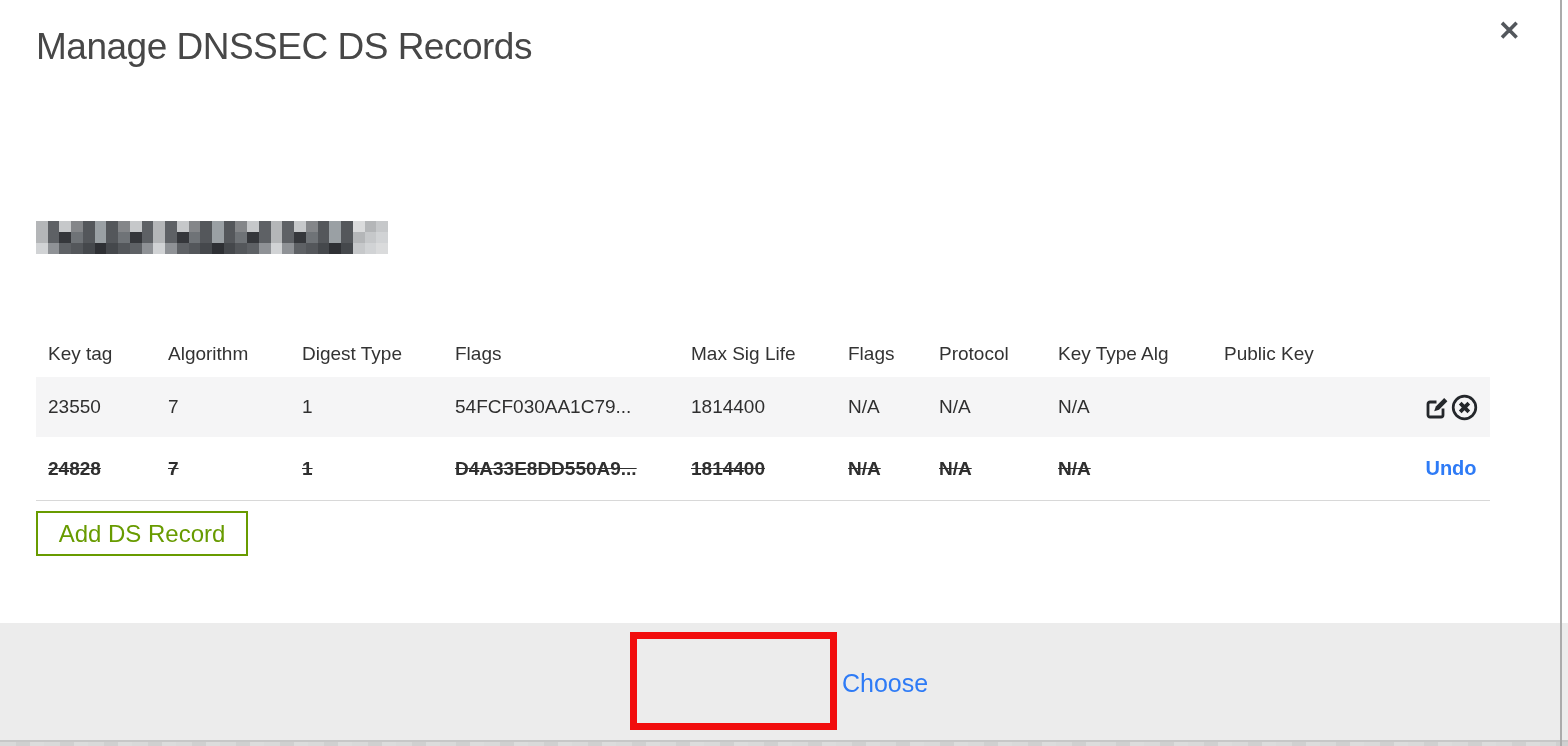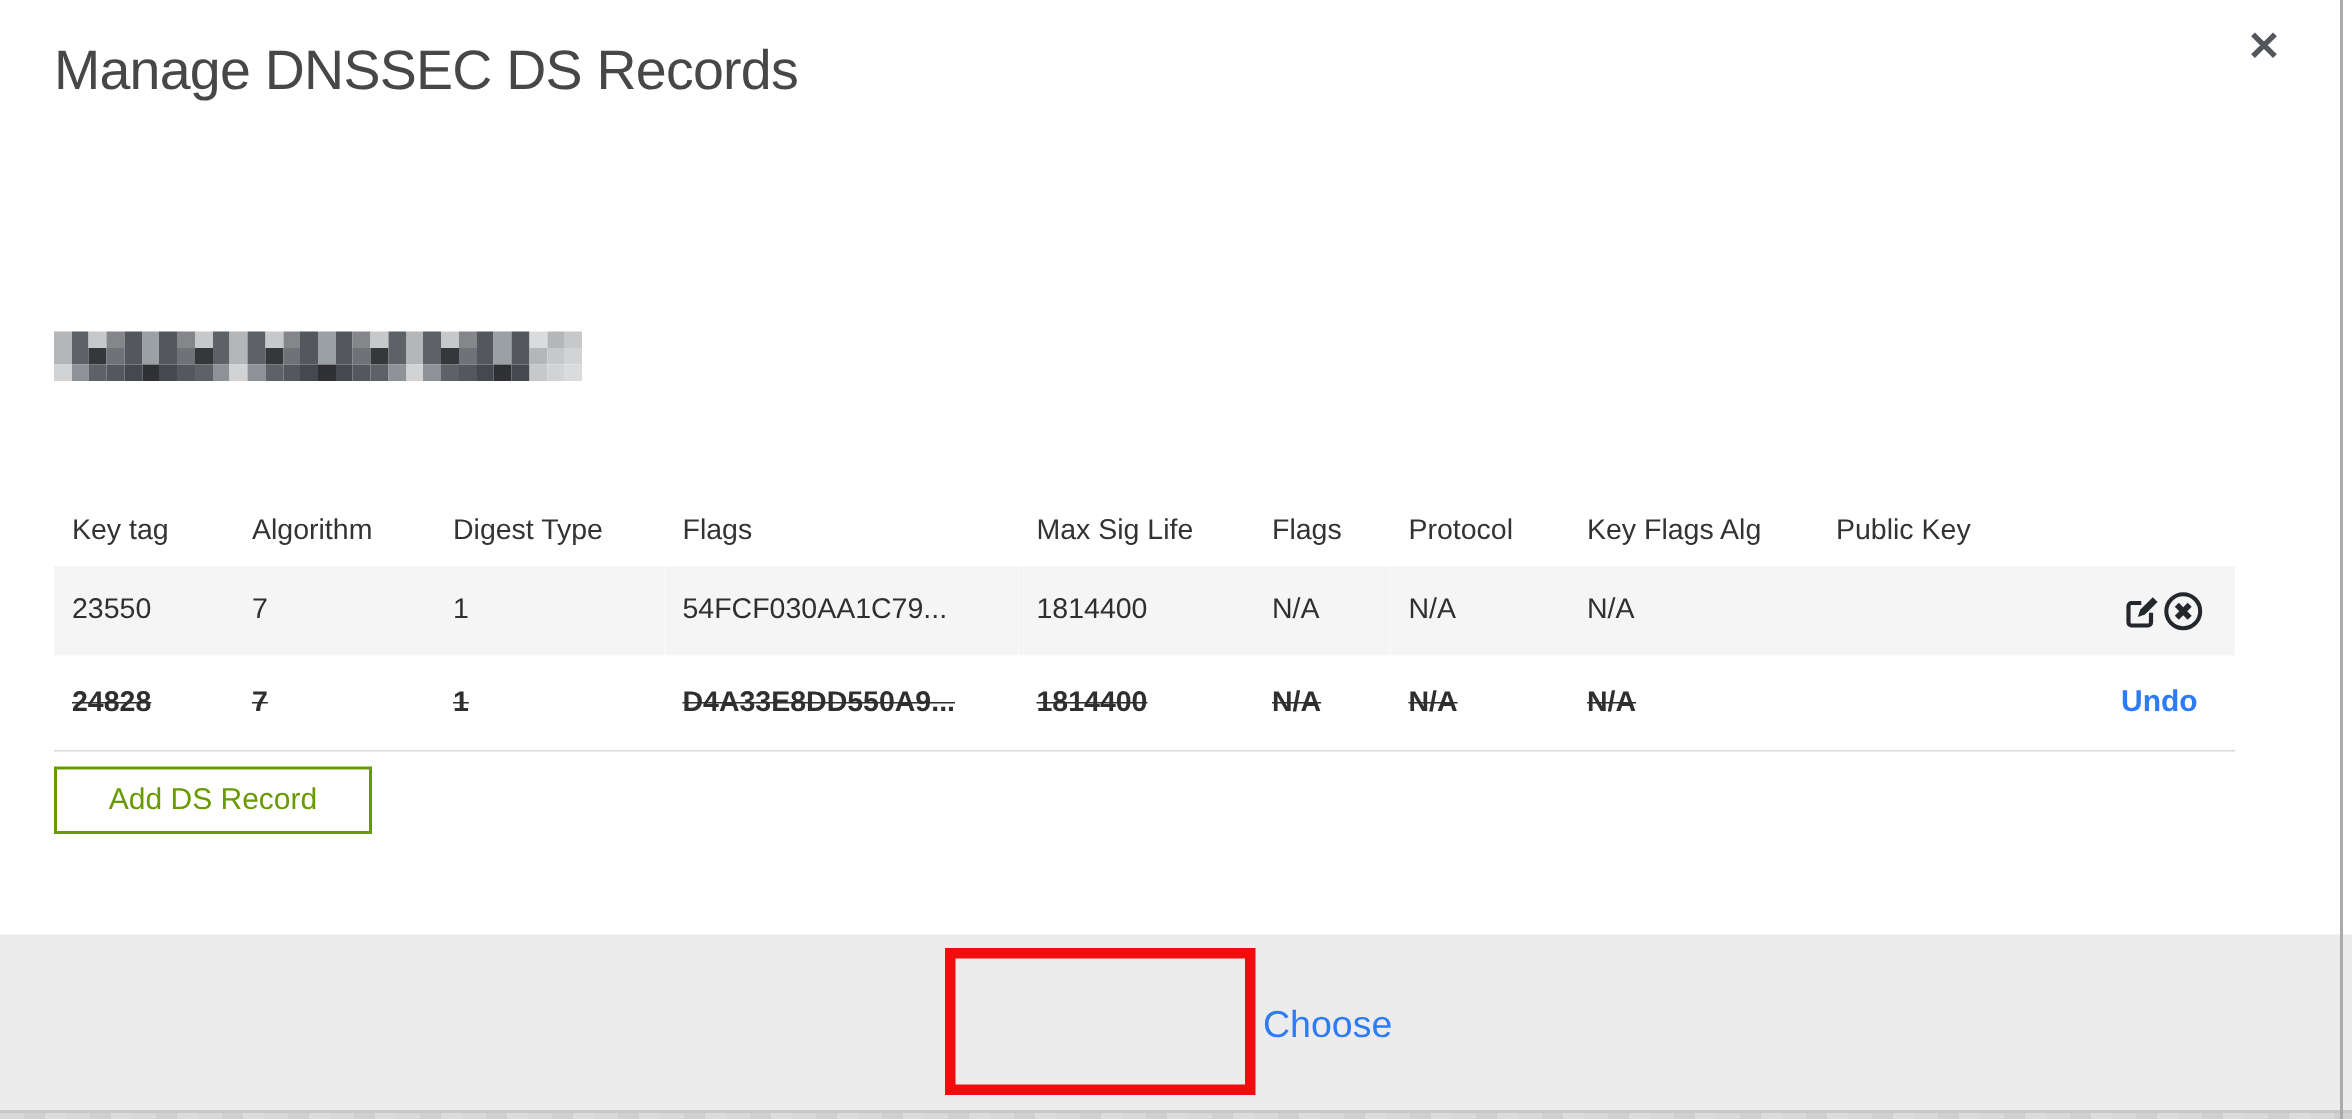--- a/index.html
+++ b/index.html
@@ -34,28 +34,28 @@
     text-align:left; font-weight:400; color:#333333; height:47px;
     padding:0 0 0 12px; vertical-align:middle; overflow:hidden; white-space:nowrap;
   }
   .ds-table td {
     height:60px; padding:0 0 0 12px; vertical-align:middle;
     overflow:hidden; white-space:nowrap;
   }
   tr.row-current td { background:var(--rowalt,#f5f5f6); }
   tr.row-deleted td { height:63px; border-bottom:1px solid #d8d8d8;font-weight:bold; }
   tr.row-deleted td.cell span { text-decoration:line-through; }
-  .actions-cell { text-align:left; padding-right:2px !important; }
+  .actions-cell { text-align:center; padding-right:2px !important; }
   .icon-btn { display:inline-block; vertical-align:middle; cursor:pointer; line-height:0; }
   .undo-link { color:var(--blue,#2e7bf6); font-size:20px; cursor:pointer; text-decoration:none; }
 
   .add-btn {
     position:absolute; left:36px; top:511px; width:212px; height:45px;
     background:#ffffff; border:2px solid var(--green,#689b00); color:var(--green,#689b00);
-    font-size:20px; font-family:"Liberation Sans",sans-serif;
+    font-size:24px; font-family:"Liberation Sans",sans-serif;
     display:flex; align-items:center; justify-content:center;
     box-sizing:border-box; cursor:pointer;
   }
 
   .footer { position:absolute; left:0; top:623px; width:1568px; height:117px; background:var(--footer,#ececec); }
   .red-frame {
     position:absolute; left:630px; top:9px; width:207px; height:98px;
     border:7px solid var(--red,#f10d0d); box-sizing:border-box;
   }
   .save-btn {
@@ -190,21 +190,21 @@
     </colgroup>
     <thead>
       <tr>
         <th>Key tag</th>
         <th>Algorithm</th>
         <th>Digest Type</th>
         <th>Flags</th>
         <th>Max Sig Life</th>
         <th>Flags</th>
         <th>Protocol</th>
-        <th>Key Flags Alg</th>
+        <th>Key Type Alg</th>
         <th>Public Key</th>
         <th></th>
       </tr>
     </thead>
     <tbody>
       <tr class="row-current">
         <td class="cell"><span>23550</span></td>
         <td class="cell"><span>7</span></td>
         <td class="cell"><span>1</span></td>
         <td class="cell"><span>54FCF030AA1C79...</span></td>

